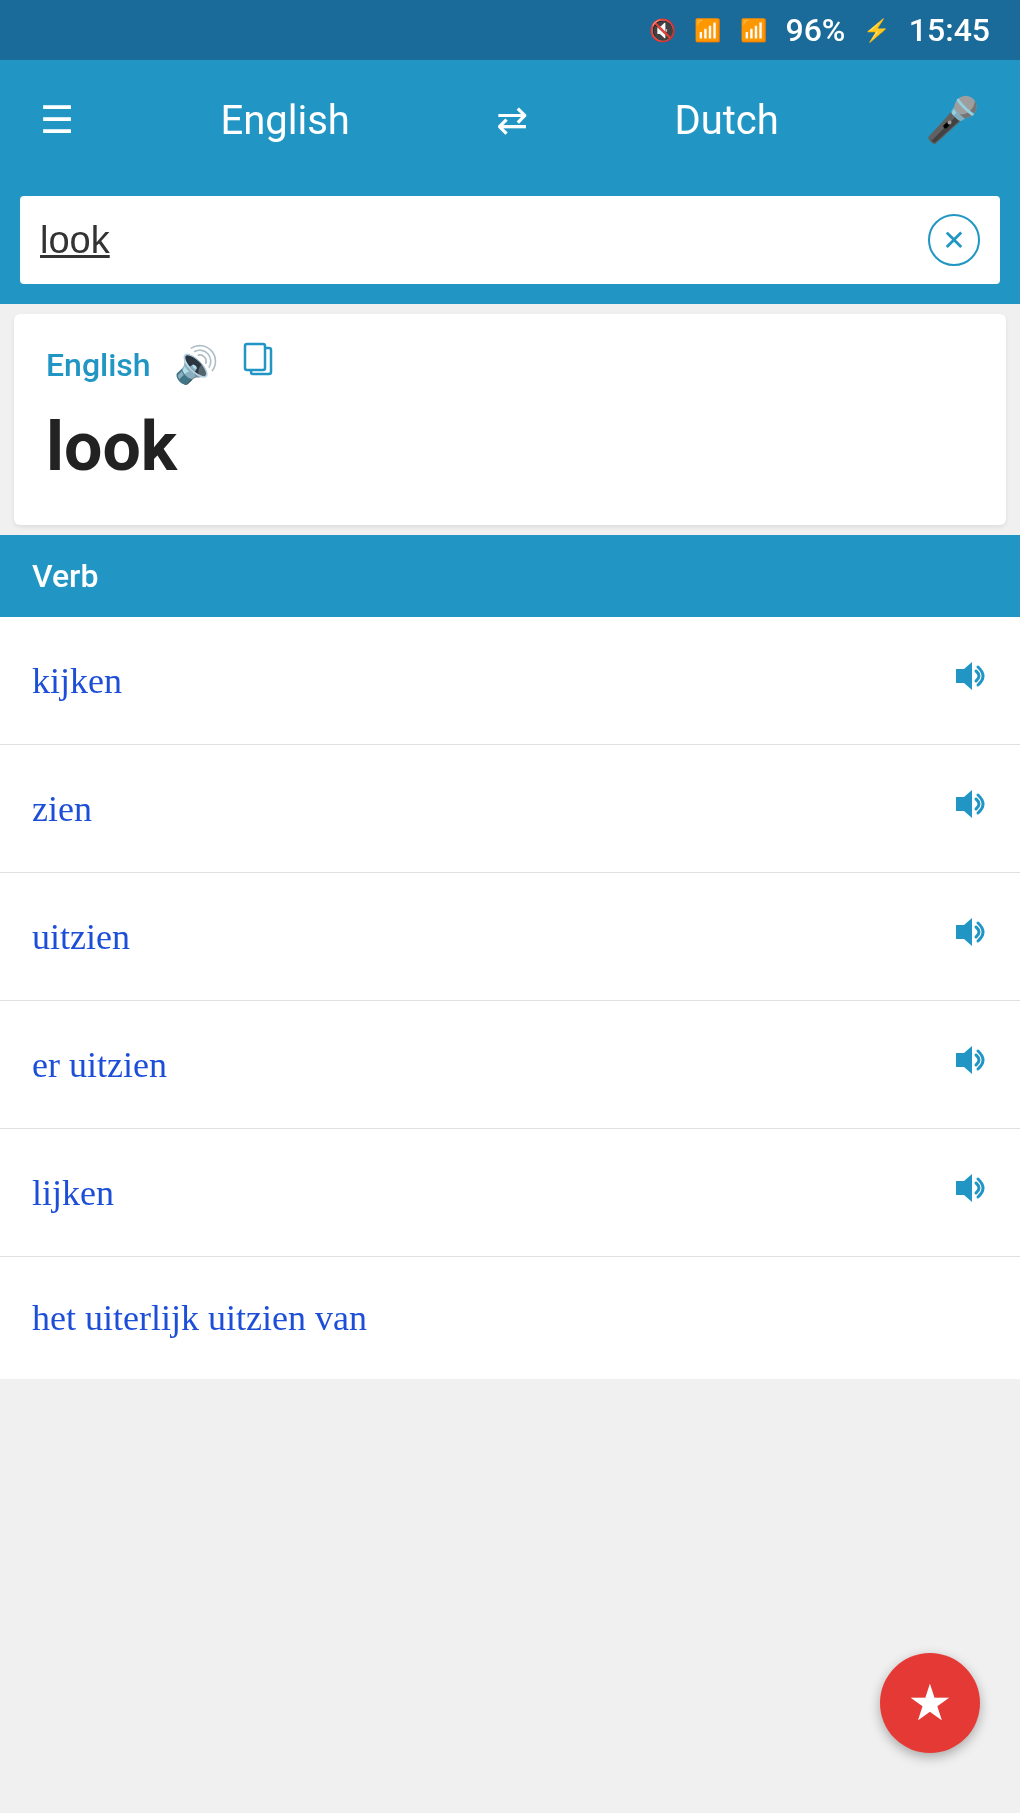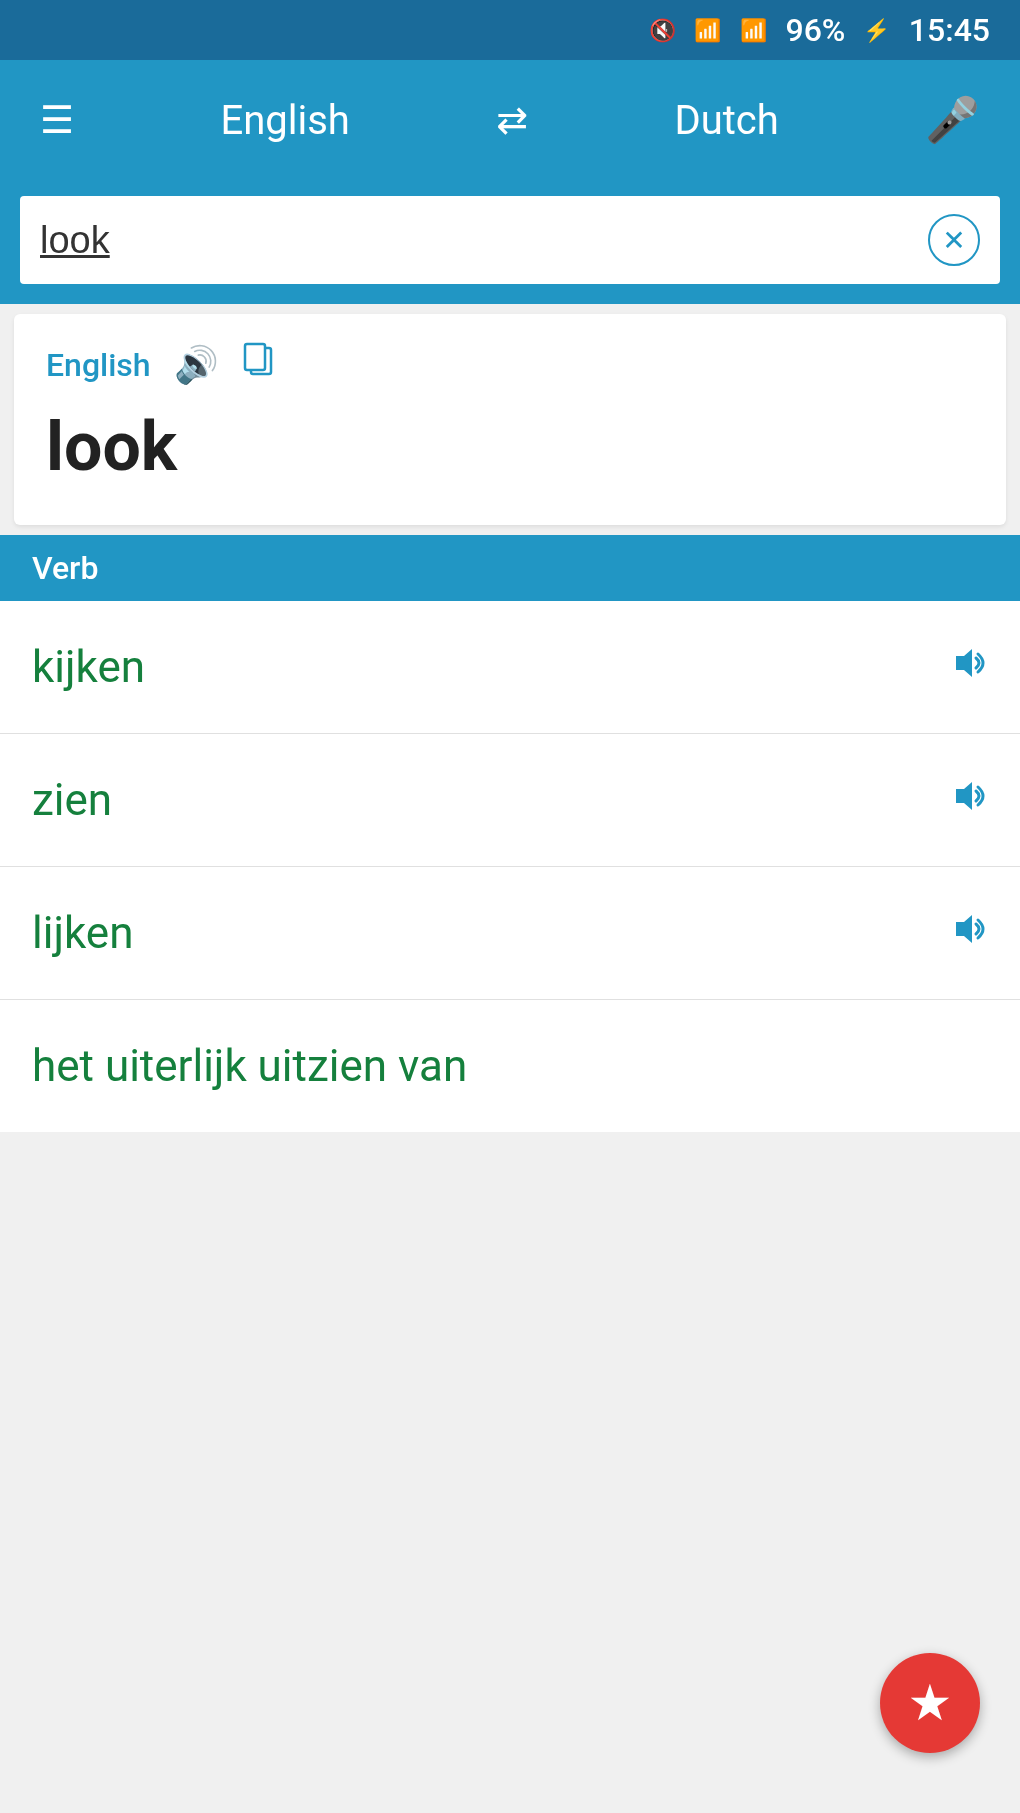--- a/index.html
+++ b/index.html
@@ -125,21 +125,21 @@
     }
     .source-word {
       font-size: 68px;
       font-weight: bold;
       color: #222;
     }
 
     
     .section-header {
       background: #2196c4;
-      padding: 14px 32px;
+      padding: 22px 32px;
       margin-top: 10px;
     }
     .section-header-text {
       color: white;
       font-size: 32px;
       font-weight: 500;
     }
 
     
     .translation-list {
@@ -150,23 +150,24 @@
       align-items: center;
       justify-content: space-between;
       padding: 40px 32px;
       border-bottom: 1px solid #e0e0e0;
       cursor: pointer;
     }
     .translation-item:last-child {
       border-bottom: none;
     }
     .translation-word {
-      font-size: 44px;
-      color: #15803d;
+      font-size: 36px;
+      color: #1d4ed8;
       font-weight: 400;
+      font-family: Liberation Serif, serif;
     }
     .sound-icon {
       color: #2196c4;
       font-size: 36px;
       cursor: pointer;
     }
 
     
     .fab {
       position: fixed;
@@ -247,20 +248,36 @@
     </div>
     <div class="translation-item">
       <span class="translation-word">zien</span>
       <span class="sound-icon"><svg width="38" height="38" viewBox="0 0 38 38" fill="none" xmlns="http://www.w3.org/2000/svg">
         <polygon points="6,12 14,12 22,5 22,33 14,26 6,26" fill="#2196c4"></polygon>
         <path d="M26,14 Q32,19 26,24" stroke="#2196c4" stroke-width="3" fill="none" stroke-linecap="round"></path>
         <path d="M28,10 Q38,19 28,28" stroke="#2196c4" stroke-width="3" fill="none" stroke-linecap="round"></path>
       </svg></span>
     </div>
     <div class="translation-item">
+      <span class="translation-word">uitzien</span>
+      <span class="sound-icon"><svg width="38" height="38" viewBox="0 0 38 38" fill="none" xmlns="http://www.w3.org/2000/svg">
+        <polygon points="6,12 14,12 22,5 22,33 14,26 6,26" fill="#2196c4"></polygon>
+        <path d="M26,14 Q32,19 26,24" stroke="#2196c4" stroke-width="3" fill="none" stroke-linecap="round"></path>
+        <path d="M28,10 Q38,19 28,28" stroke="#2196c4" stroke-width="3" fill="none" stroke-linecap="round"></path>
+      </svg></span>
+    </div>
+    <div class="translation-item">
+      <span class="translation-word">er uitzien</span>
+      <span class="sound-icon"><svg width="38" height="38" viewBox="0 0 38 38" fill="none" xmlns="http://www.w3.org/2000/svg">
+        <polygon points="6,12 14,12 22,5 22,33 14,26 6,26" fill="#2196c4"></polygon>
+        <path d="M26,14 Q32,19 26,24" stroke="#2196c4" stroke-width="3" fill="none" stroke-linecap="round"></path>
+        <path d="M28,10 Q38,19 28,28" stroke="#2196c4" stroke-width="3" fill="none" stroke-linecap="round"></path>
+      </svg></span>
+    </div>
+    <div class="translation-item">
       <span class="translation-word">lijken</span>
       <span class="sound-icon"><svg width="38" height="38" viewBox="0 0 38 38" fill="none" xmlns="http://www.w3.org/2000/svg">
         <polygon points="6,12 14,12 22,5 22,33 14,26 6,26" fill="#2196c4"></polygon>
         <path d="M26,14 Q32,19 26,24" stroke="#2196c4" stroke-width="3" fill="none" stroke-linecap="round"></path>
         <path d="M28,10 Q38,19 28,28" stroke="#2196c4" stroke-width="3" fill="none" stroke-linecap="round"></path>
       </svg></span>
     </div>
     <div class="translation-item">
       <span class="translation-word">het uiterlijk uitzien van</span>
     </div>

